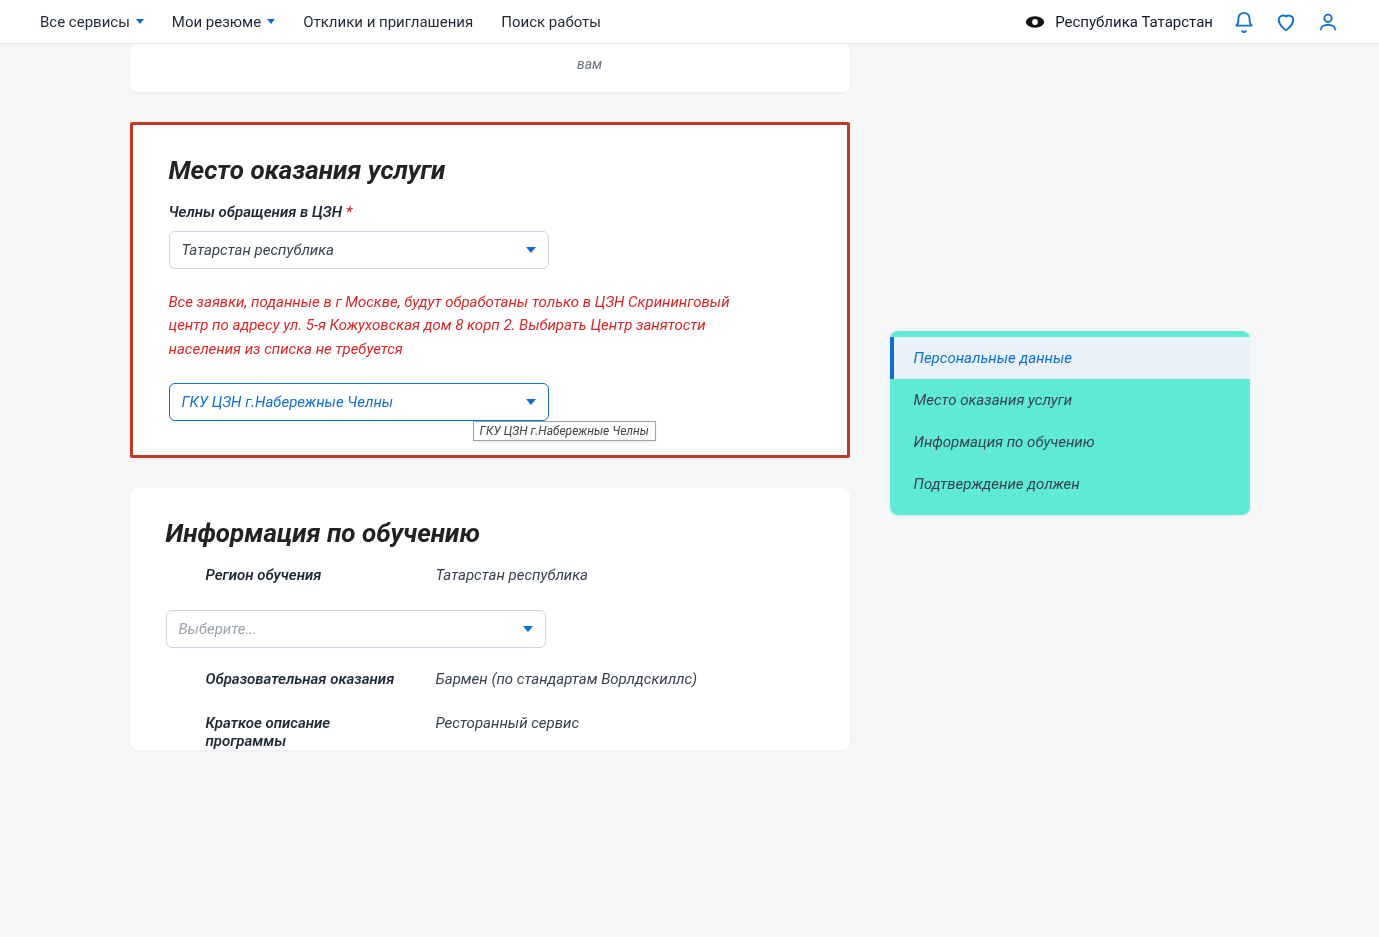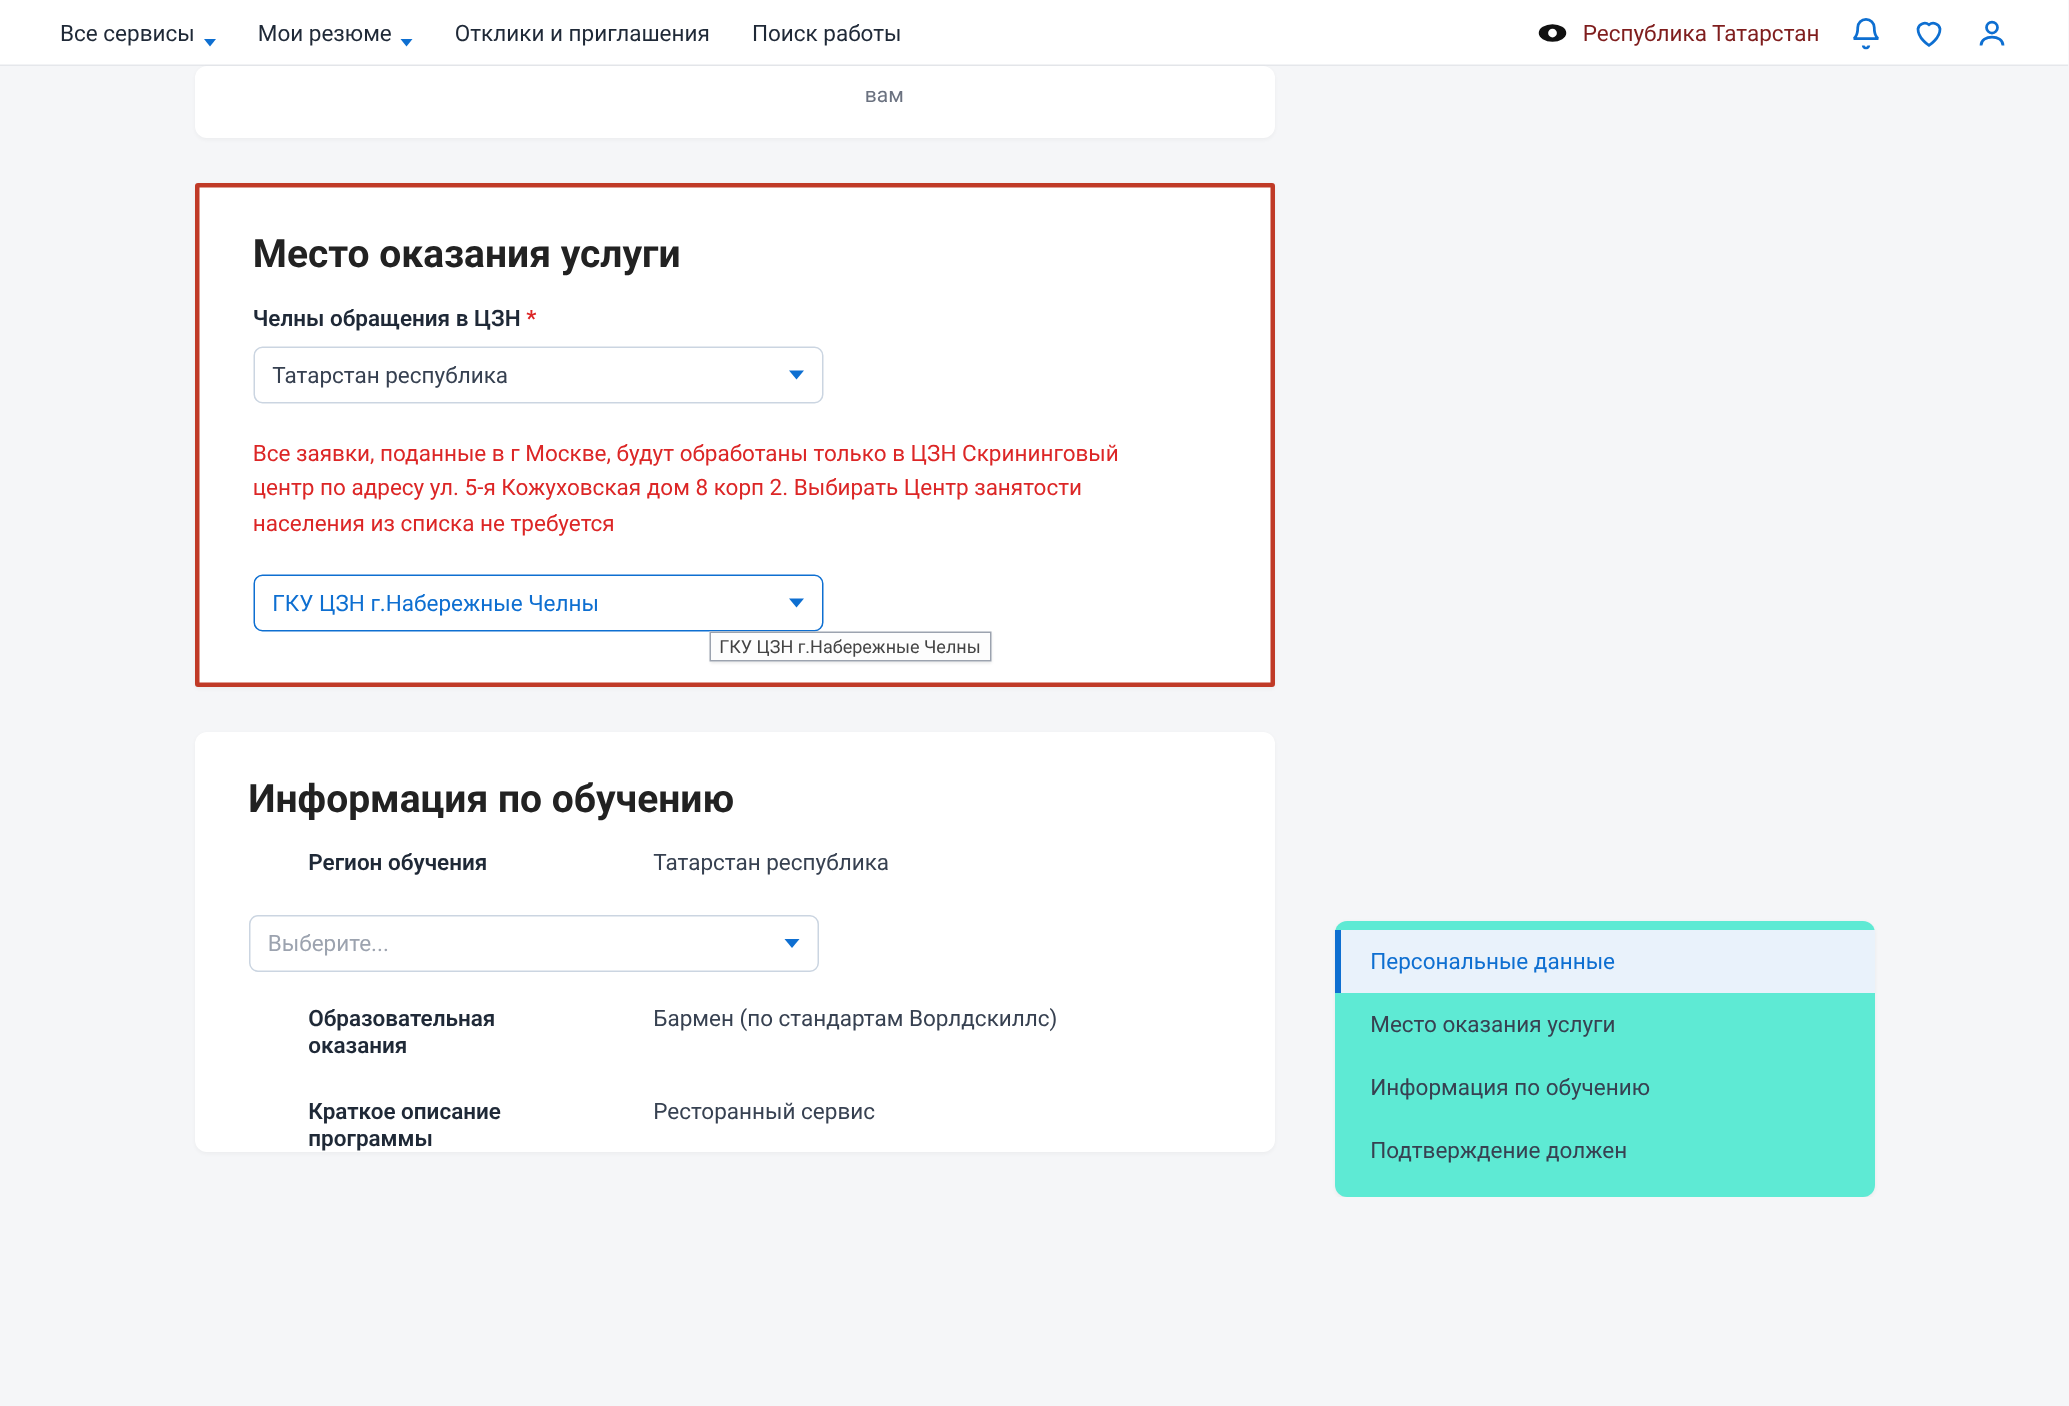--- a/index.html
+++ b/index.html
@@ -20,36 +20,36 @@
     .topbar-left {
       display: flex;
       gap: 28px;
       align-items: center;
     }
     .nav-item {
       font-size: 15px;
       color: #1f2937;
       cursor: pointer;
       display: flex;
-      align-items: flex-end;
+      align-items: center;
       gap: 6px;
     }
     .caret-down {
       width: 0; height: 0;
       border-left: 4px solid transparent;
       border-right: 4px solid transparent;
       border-top: 5px solid #0E6FD1;
     }
     .topbar-right {
       display: flex;
       align-items: center;
       gap: 20px;
     }
     .region-link {
-      color: #7f1d1d;
+      color: #0f172a;
       font-size: 15px;
       cursor: pointer;
       display: flex;
       align-items: center;
       gap: 10px;
     }
     .eye-icon {
       width: 20px; height: 14px;
     }
     .top-icon {
@@ -58,21 +58,22 @@
       stroke-width: 2;
       fill: none;
       cursor: pointer;
     }
     .layout {
       max-width: 1160px;
       margin: 0 auto;
       padding: 0 20px;
       display: flex;
       gap: 40px;
-      align-items: flex-end;
+      align-items: center;
+      font-style: italic;
     }
     .main-col {
       flex: 1;
       max-width: 760px;
     }
     .partial-card {
       background: #fff;
       border-radius: 8px;
       padding: 12px 36px 20px;
       margin-bottom: 30px;

